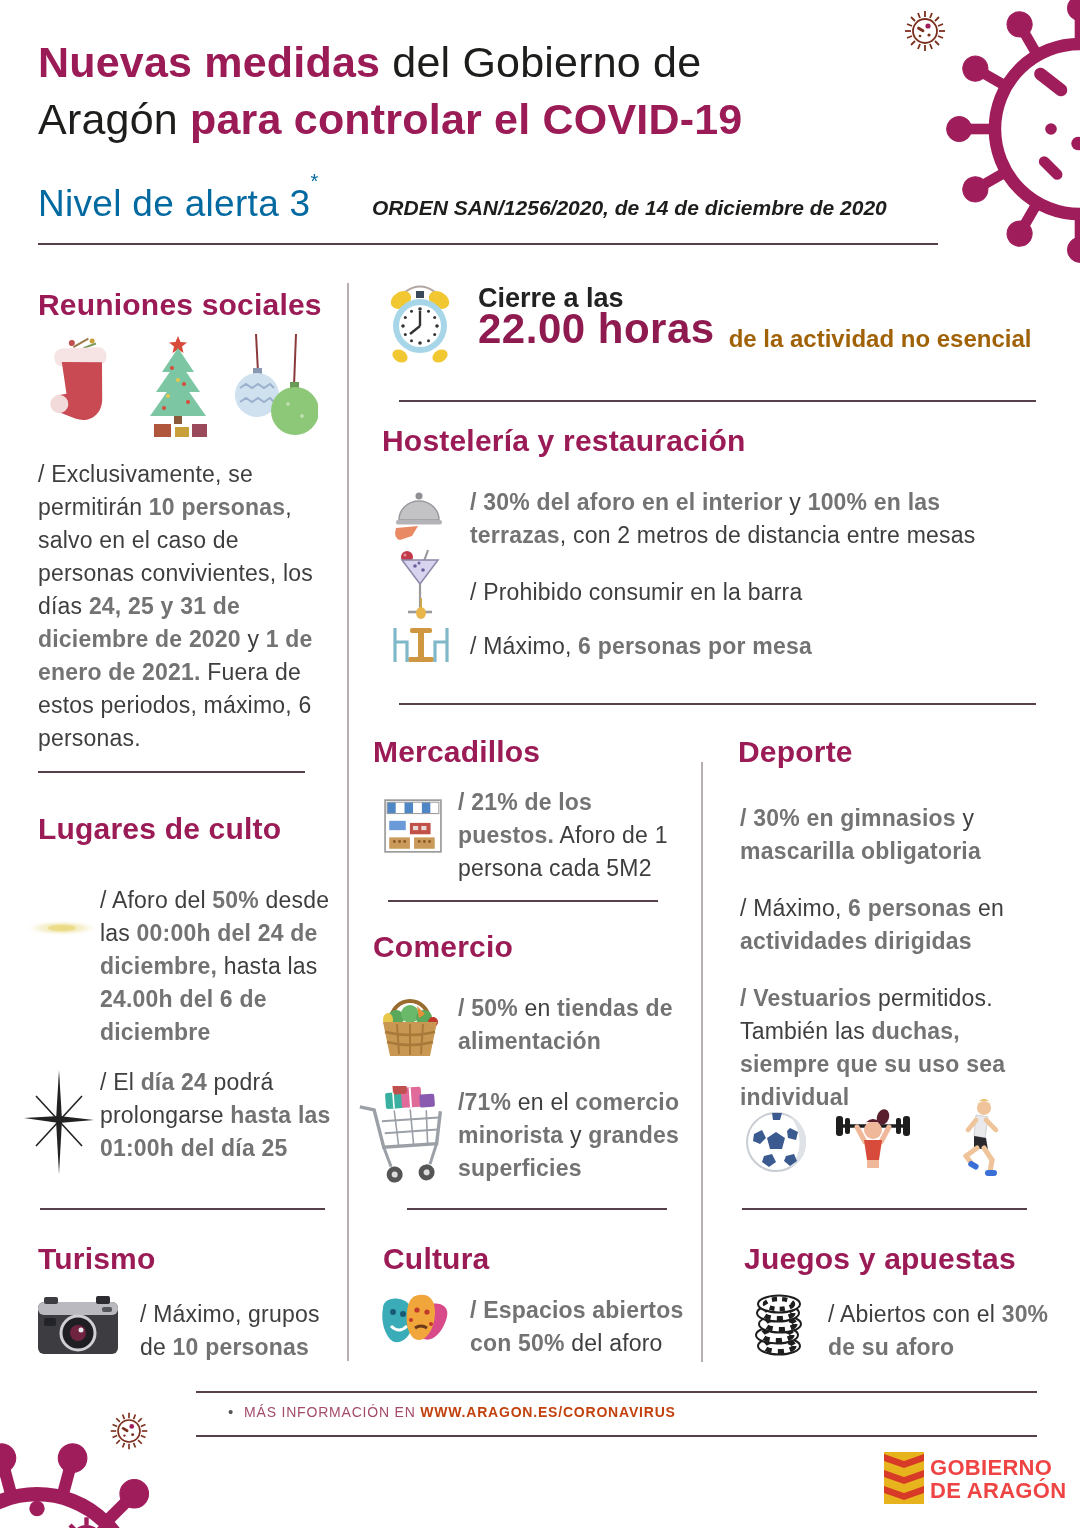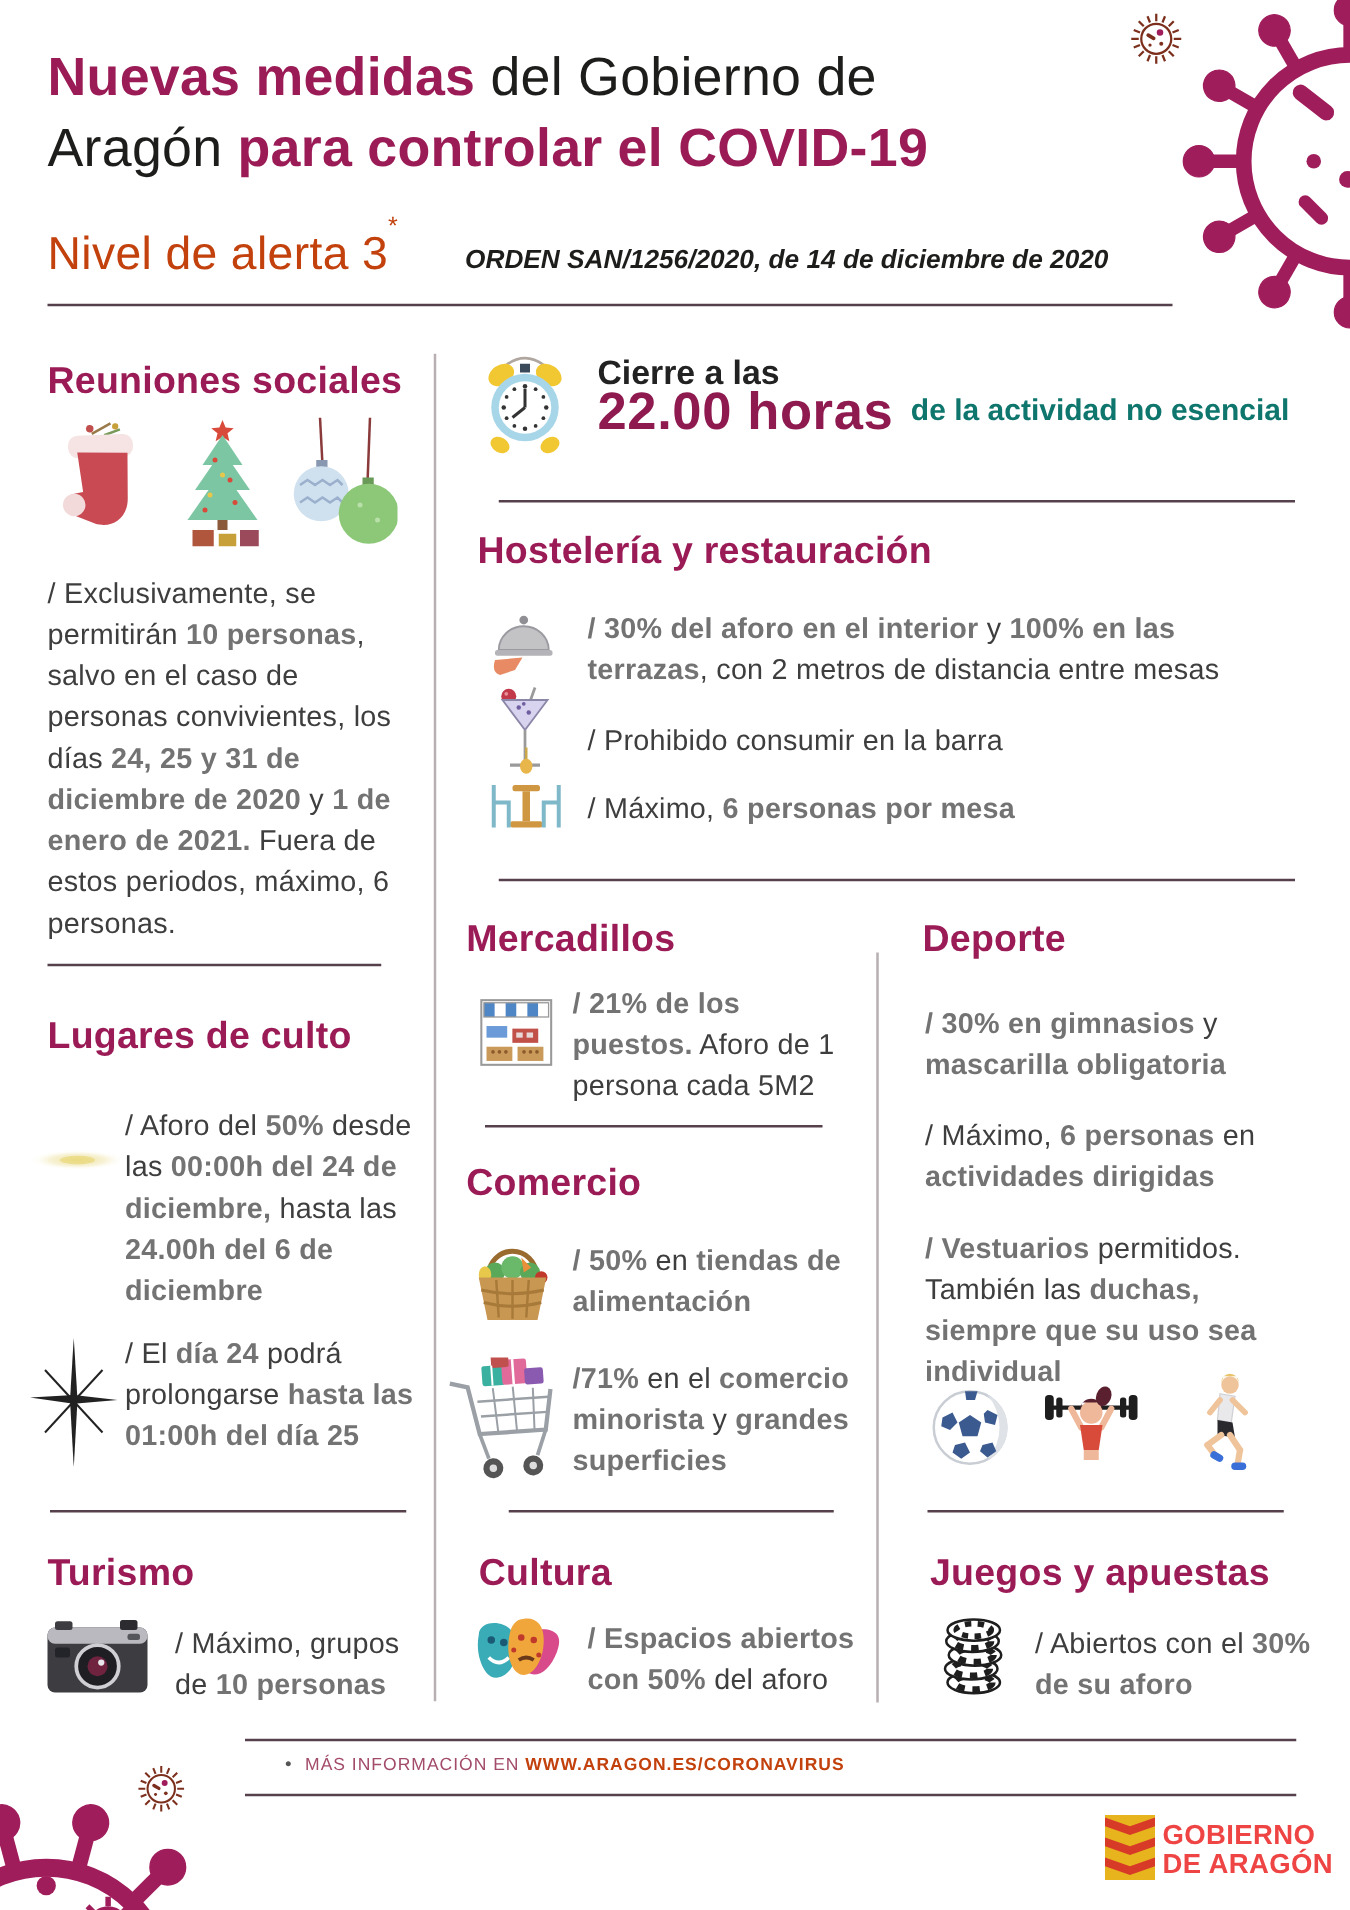--- a/index.html
+++ b/index.html
@@ -6,27 +6,27 @@
   .page{position:relative;width:1080px;height:1528px;background:#fff;overflow:hidden;
         font-family:"Liberation Sans",sans-serif;color:#1d1d1b}
   .abs{position:absolute}
   .h2{position:absolute;font-size:30px;font-weight:700;color:#9b1b56;letter-spacing:.2px;white-space:nowrap}
   .seg{position:absolute;font-size:23px;line-height:33px;color:#3e3e3e;letter-spacing:.2px}
   .seg .b{font-weight:700;color:#737373}
   .rule{position:absolute;height:2px;background:#56404b}
   .vline{position:absolute;width:2px;background:#b7afb3}
   .title{position:absolute;left:38px;top:34px;font-size:43px;line-height:57px;color:#1d1d1b;letter-spacing:.2px}
   .title .acc{color:#9b1b56;font-weight:700}
-  .alert{position:absolute;left:38px;top:170px;font-size:37px;color:#c2410c;letter-spacing:.3px}
+  .alert{position:absolute;left:38px;top:170px;font-size:37px;color:#0369a1;letter-spacing:.3px}
   .alert sup{font-size:20px;vertical-align:28px}
   .order{position:absolute;left:372px;top:196px;font-size:21px;font-style:italic;font-weight:700;color:#1d1d1b}
   .closure-intro{position:absolute;left:478px;top:283px;font-size:27px;font-weight:700;color:#222}
-  .closure-line{position:absolute;left:478px;top:305px;display:flex;align-items:center;gap:14px;white-space:nowrap}
+  .closure-line{position:absolute;left:478px;top:305px;display:flex;align-items:flex-end;gap:14px;white-space:nowrap}
   .closure-time{font-size:42px;font-weight:700;color:#8e1a50;letter-spacing:.5px}
-  .closure-suffix{font-size:24px;font-weight:700;color:#0f766e}
+  .closure-suffix{font-size:24px;font-weight:700;color:#a16207}
   .finfo{position:absolute;left:228px;top:1403px;font-size:14px;letter-spacing:.8px;color:#a34b6b;white-space:nowrap}
   .finfo .dot{color:#555;margin-right:10px;font-size:15px}
   .finfo .url{font-weight:700;color:#c2410c}
   .logo-text{position:absolute;left:930px;top:1456px;font-size:22px;font-weight:700;line-height:23px;color:#ef4444;letter-spacing:.3px}
 </style>
 </head>
 <body>
 
 <div class="page">
 

